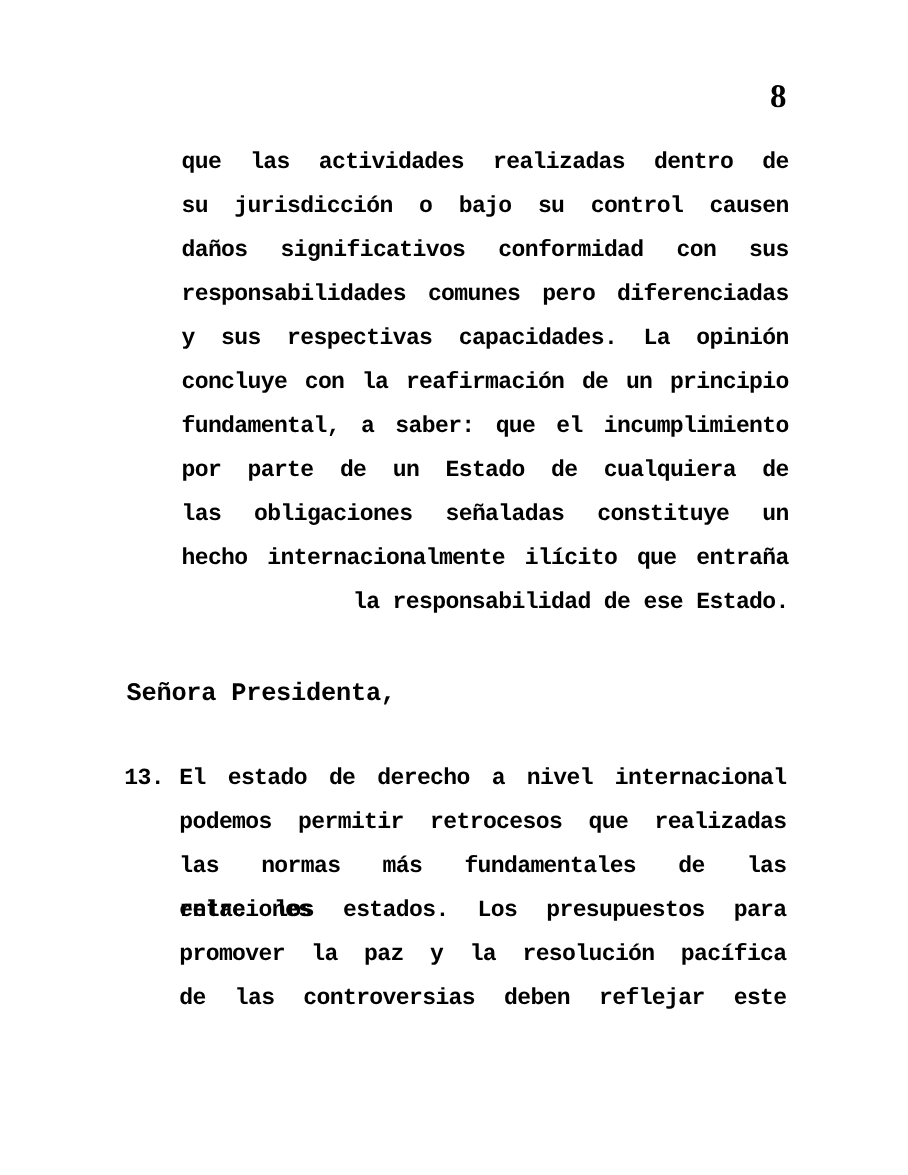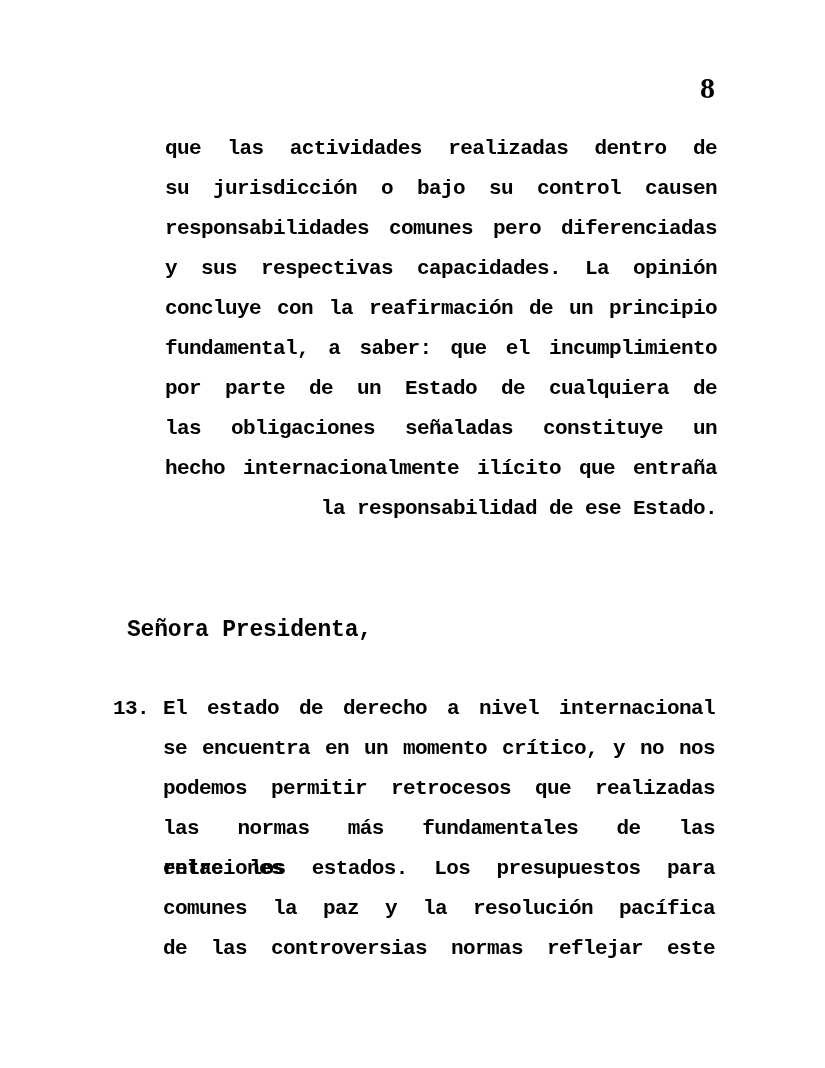--- a/index.html
+++ b/index.html
@@ -38,21 +38,20 @@
     top: 129px;
     width: 552px;
   }
   .salutation {
     position: absolute;
     left: 115px;
     top: 610px;
     font-size: 23px;
     line-height: 40px;
     letter-spacing: -0.2px;
-    margin-left: 12px;
   }
   .para-13-number {
     position: absolute;
     left: 113px;
     top: 689px;
     font-size: 21px;
     line-height: 40px;
     letter-spacing: -0.6px;
   }
   .para-13 {
@@ -75,37 +74,37 @@
 </head>
 <body>
 
 <div class="sheet">
 
   <div class="page-number">8</div>
 
   <div class="para para-12">
       <div class="line justify">que las actividades realizadas dentro de</div>
       <div class="line justify">su jurisdicción o bajo su control causen</div>
+      <div class="line justify">daños significativos conformidad con sus</div>
       <div class="line justify">responsabilidades comunes pero diferenciadas</div>
       <div class="line justify">y sus respectivas capacidades. La opinión</div>
       <div class="line justify">concluye con la reafirmación de un principio</div>
       <div class="line justify">fundamental, a saber: que el incumplimiento</div>
       <div class="line justify">por parte de un Estado de cualquiera de</div>
       <div class="line justify">las obligaciones señaladas constituye un</div>
       <div class="line justify">hecho internacionalmente ilícito que entraña</div>
       <div class="line">la responsabilidad de ese Estado.</div>
     </div>
 
   <div class="salutation">Señora Presidenta,</div>
 
   <div class="para-13-number">13.</div>
 
   <div class="para para-13">
       <div class="line justify">El estado de derecho a nivel internacional</div>
-      <div class="line justify">se encuentra en un momento crítico, y no nos</div>
       <div class="line justify">podemos permitir retrocesos que realizadas</div>
       <div class="line justify">las normas más fundamentales de las relaciones</div>
       <div class="line justify">entre los estados. Los presupuestos para</div>
-      <div class="line justify">comunes la paz y la resolución pacífica</div>
-      <div class="line justify">de las controversias normas reflejar este</div>
+      <div class="line justify">promover la paz y la resolución pacífica</div>
+      <div class="line justify">de las controversias deben reflejar este</div>
     </div>
 
 </div>
 
 </body></html>

